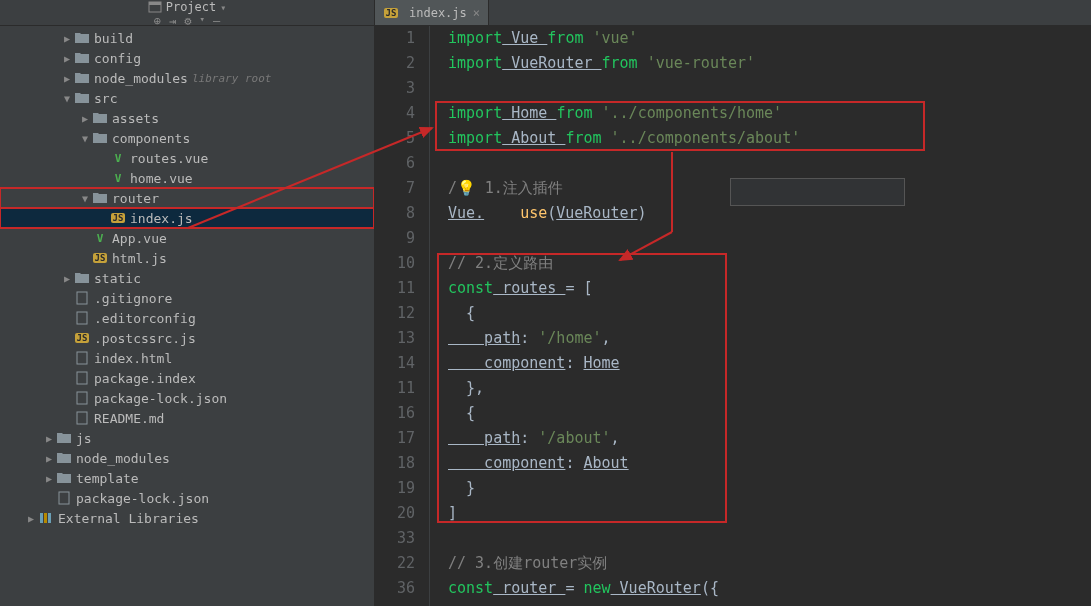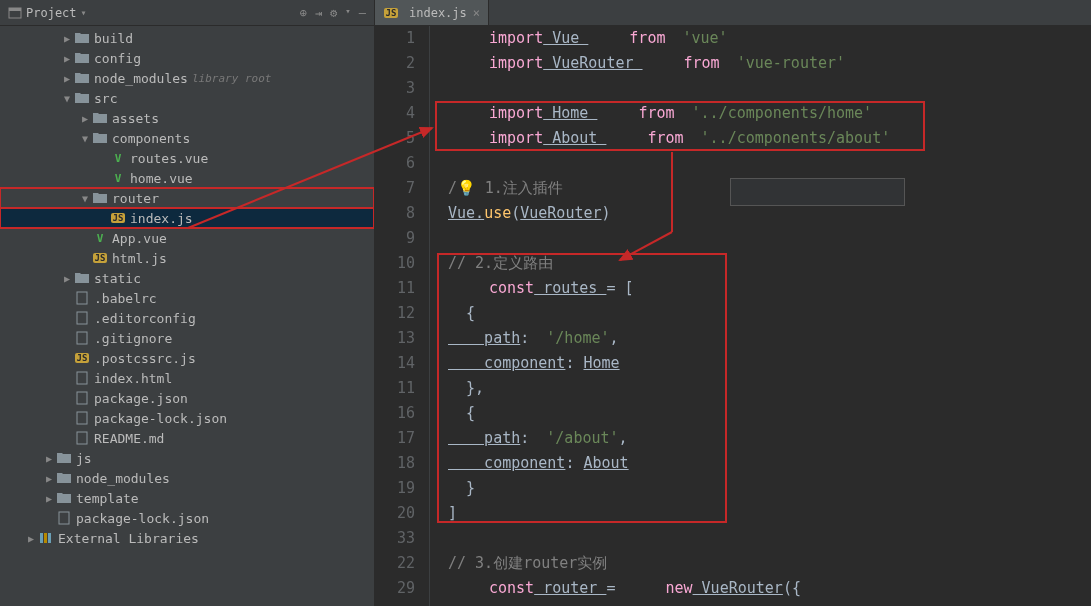--- a/index.html
+++ b/index.html
@@ -22,20 +22,21 @@
     flex-direction: column;
   }
   .sidebar-header {
     height: 26px;
     display: flex;
     align-items: center;
     padding: 0 8px;
     border-bottom: 1px solid #2b2b2b;
     color: #bbbbbb;
     font-size: 12px;
+    flex-direction: column;
   }
   .sidebar-header .title { flex: 1; display:flex; align-items:center; gap:4px;}
   .sidebar-header .title svg { flex-shrink:0;}
   .sidebar-header .icons { display:flex; gap:8px; color:#888; }
   .sidebar-header .icons span { cursor:pointer; }
   .tree {
     flex: 1;
     overflow: auto;
     padding-top: 2px;
     color: #bbbbbb;
@@ -101,24 +102,24 @@
     border-right: 1px solid #3c3f41;
   }
   .gutter .ln { height: 25px; }
   .code {
     flex:1;
     padding-left: 18px;
     position: relative;
     white-space: pre;
   }
   .code .line { height:25px; }
-  .kw { color:#f9a8d4;margin-left:41px; }
+  .kw { color:#22c55e; }
   .id { color:#a9b7c6;text-decoration:underline; }
-  .str { color:#6a8759;margin-left:8px; }
-  .fn { color:#ffc66d; }
+  .str { color:#6a8759; }
+  .fn { color:#ffc66d;margin-left:36px; }
   .cmt { color:#808080; }
   .pun { color:#a9b7c6;}
   .bulb { color:#ffc66d;}
 
   
   .red-box {
     position: absolute;
     border: 2px solid #c62828;
     pointer-events: none;
   }
@@ -281,46 +282,36 @@
           <span class="label">static</span>
         </div>
         <div class="tree-row">
           <span class="spacer" style="width:60px"></span>
           <span class="arrow"></span>
           <span class="ticon">
             <svg width="12" height="14">
               <rect x="1" y="1" width="10" height="12" fill="none" stroke="#87939a"></rect>
             </svg>
           </span>
-          <span class="label">.babelrc</span>
+          <span class="label">.gitignore</span>
         </div>
         <div class="tree-row">
           <span class="spacer" style="width:60px"></span>
           <span class="arrow"></span>
           <span class="ticon">
             <svg width="12" height="14">
               <rect x="1" y="1" width="10" height="12" fill="none" stroke="#87939a"></rect>
             </svg>
           </span>
           <span class="label">.editorconfig</span>
         </div>
         <div class="tree-row">
           <span class="spacer" style="width:60px"></span>
           <span class="arrow"></span>
           <span class="ticon">
-            <svg width="12" height="14">
-              <rect x="1" y="1" width="10" height="12" fill="none" stroke="#87939a"></rect>
-            </svg>
-          </span>
-          <span class="label">.gitignore</span>
-        </div>
-        <div class="tree-row">
-          <span class="spacer" style="width:60px"></span>
-          <span class="arrow"></span>
-          <span class="ticon">
             <span class="js">JS</span>
           </span>
           <span class="label">.postcssrc.js</span>
         </div>
         <div class="tree-row">
           <span class="spacer" style="width:60px"></span>
           <span class="arrow"></span>
           <span class="ticon">
             <svg width="12" height="14">
               <rect x="1" y="1" width="10" height="12" fill="none" stroke="#87939a"></rect>
@@ -329,21 +320,21 @@
           <span class="label">index.html</span>
         </div>
         <div class="tree-row">
           <span class="spacer" style="width:60px"></span>
           <span class="arrow"></span>
           <span class="ticon">
             <svg width="12" height="14">
               <rect x="1" y="1" width="10" height="12" fill="none" stroke="#87939a"></rect>
             </svg>
           </span>
-          <span class="label">package.json</span>
+          <span class="label">package.index</span>
         </div>
         <div class="tree-row">
           <span class="spacer" style="width:60px"></span>
           <span class="arrow"></span>
           <span class="ticon">
             <svg width="12" height="14">
               <rect x="1" y="1" width="10" height="12" fill="none" stroke="#87939a"></rect>
             </svg>
           </span>
           <span class="label">package-lock.json</span>
@@ -440,21 +431,21 @@
           <div class="ln">13</div>
           <div class="ln">14</div>
           <div class="ln">11</div>
           <div class="ln">16</div>
           <div class="ln">17</div>
           <div class="ln">18</div>
           <div class="ln">19</div>
           <div class="ln">20</div>
           <div class="ln">33</div>
           <div class="ln">22</div>
-          <div class="ln">29</div>
+          <div class="ln">36</div>
         </div>
       <div class="code" id="code"><div class="line"><span class="kw">import</span><span class="id"> Vue </span><span class="kw">from</span><span class="str"> 'vue'</span></div><div class="line"><span class="kw">import</span><span class="id"> VueRouter </span><span class="kw">from</span><span class="str"> 'vue-router'</span></div><div class="line">  </div><div class="line"><span class="kw">import</span><span class="id"> Home </span><span class="kw">from</span><span class="str"> '../components/home'</span></div><div class="line"><span class="kw">import</span><span class="id"> About </span><span class="kw">from</span><span class="str"> '../components/about'</span></div><div class="line">  </div><div class="line"><span class="cmt">/</span><span class="bulb">💡</span><span class="cmt"> 1.注入插件</span></div><div class="line"><span class="id">Vue.</span><span class="fn">use</span><span class="pun">(</span><span class="id">VueRouter</span><span class="pun">)</span></div><div class="line">  </div><div class="line"><span class="cmt">// 2.定义路由</span></div><div class="line"><span class="kw">const</span><span class="id"> routes </span><span class="pun">= [</span></div><div class="line"><span class="pun">  {</span></div><div class="line"><span class="id">    path</span><span class="pun">: </span><span class="str">'/home'</span><span class="pun">,</span></div><div class="line"><span class="id">    component</span><span class="pun">: </span><span class="id">Home</span></div><div class="line"><span class="pun">  },</span></div><div class="line"><span class="pun">  {</span></div><div class="line"><span class="id">    path</span><span class="pun">: </span><span class="str">'/about'</span><span class="pun">,</span></div><div class="line"><span class="id">    component</span><span class="pun">: </span><span class="id">About</span></div><div class="line"><span class="pun">  }</span></div><div class="line"><span class="pun">]</span></div><div class="line">  </div><div class="line"><span class="cmt">// 3.创建router实例</span></div><div class="line"><span class="kw">const</span><span class="id"> router </span><span class="pun">= </span><span class="kw">new</span><span class="id"> VueRouter</span><span class="pun">({</span></div></div>
 
       <div class="red-box" style="left:60px; top:75px; width:490px; height:50px;"></div>
 
       <div class="grey-box" style="left:355px; top:152px; width:175px; height:28px;"></div>
 
       <div class="red-box" style="left:62px; top:227px; width:290px; height:270px;"></div>
     </div>
   </div>

